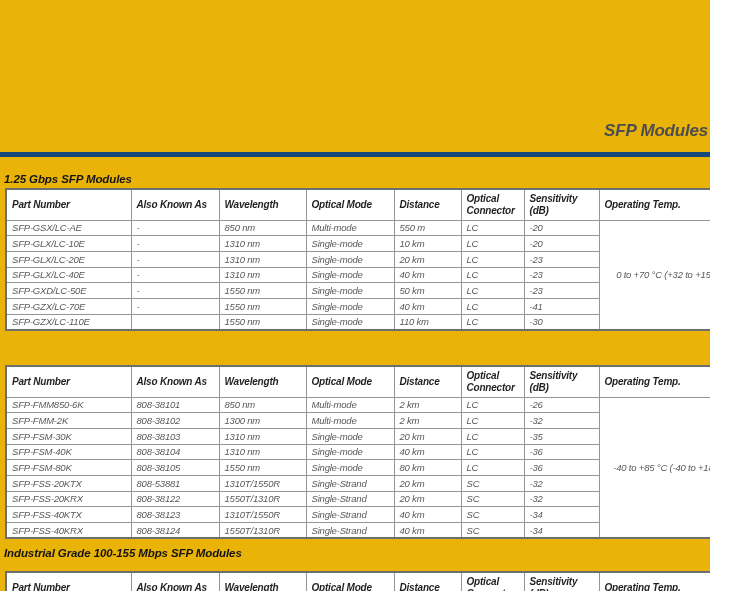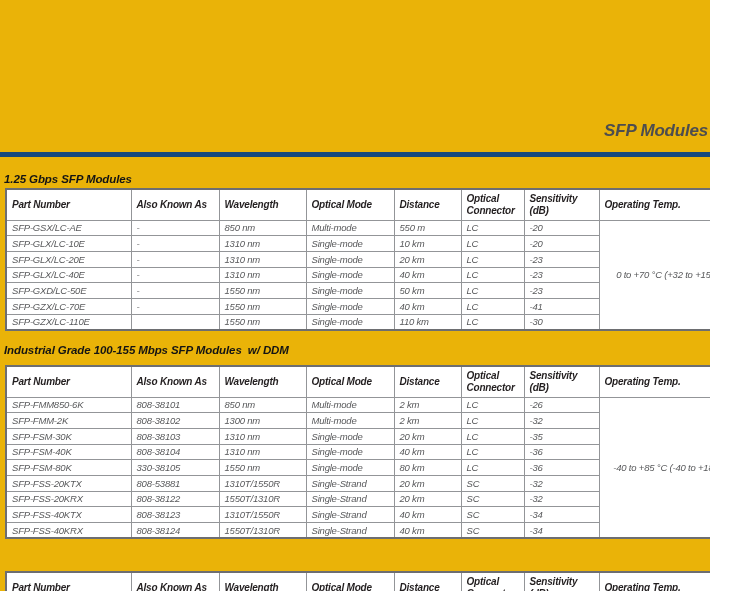--- a/index.html
+++ b/index.html
@@ -197,21 +197,20 @@
           <td></td>
           <td>1550 nm</td>
           <td>Single-mode</td>
           <td>110 km</td>
           <td>LC</td>
           <td>-30</td>
         </tr>
       </tbody>
   </table>
 
-  <h2 class="sec-heading h2">Industrial Grade 100-155 Mbps SFP Modules  w/ DDM</h2>
 
   <table class="dt t2">
     <colgroup>
       <col class="c0">
         <col class="c1">
         <col class="c2">
         <col class="c3">
       <col class="c4">
         <col class="c5">
         <col class="c6">
@@ -264,21 +263,21 @@
           <td>SFP-FSM-40K</td>
           <td>808-38104</td>
           <td>1310 nm</td>
           <td>Single-mode</td>
           <td>40 km</td>
           <td>LC</td>
           <td>-36</td>
         </tr>
         <tr>
           <td>SFP-FSM-80K</td>
-          <td>330-38105</td>
+          <td>808-38105</td>
           <td>1550 nm</td>
           <td>Single-mode</td>
           <td>80 km</td>
           <td>LC</td>
           <td>-36</td>
         </tr>
         <tr>
           <td>SFP-FSS-20KTX</td>
           <td>808-53881</td>
           <td>1310T/1550R</td>
@@ -310,20 +309,21 @@
           <td>808-38124</td>
           <td>1550T/1310R</td>
           <td>Single-Strand</td>
           <td>40 km</td>
           <td>SC</td>
           <td>-34</td>
         </tr>
       </tbody>
   </table>
 
+  <h2 class="sec-heading h3">Industrial Grade 100-155 Mbps SFP Modules</h2>
 
   <table class="dt t3">
     <colgroup>
       <col class="c0">
         <col class="c1">
         <col class="c2">
         <col class="c3">
       <col class="c4">
         <col class="c5">
         <col class="c6">

